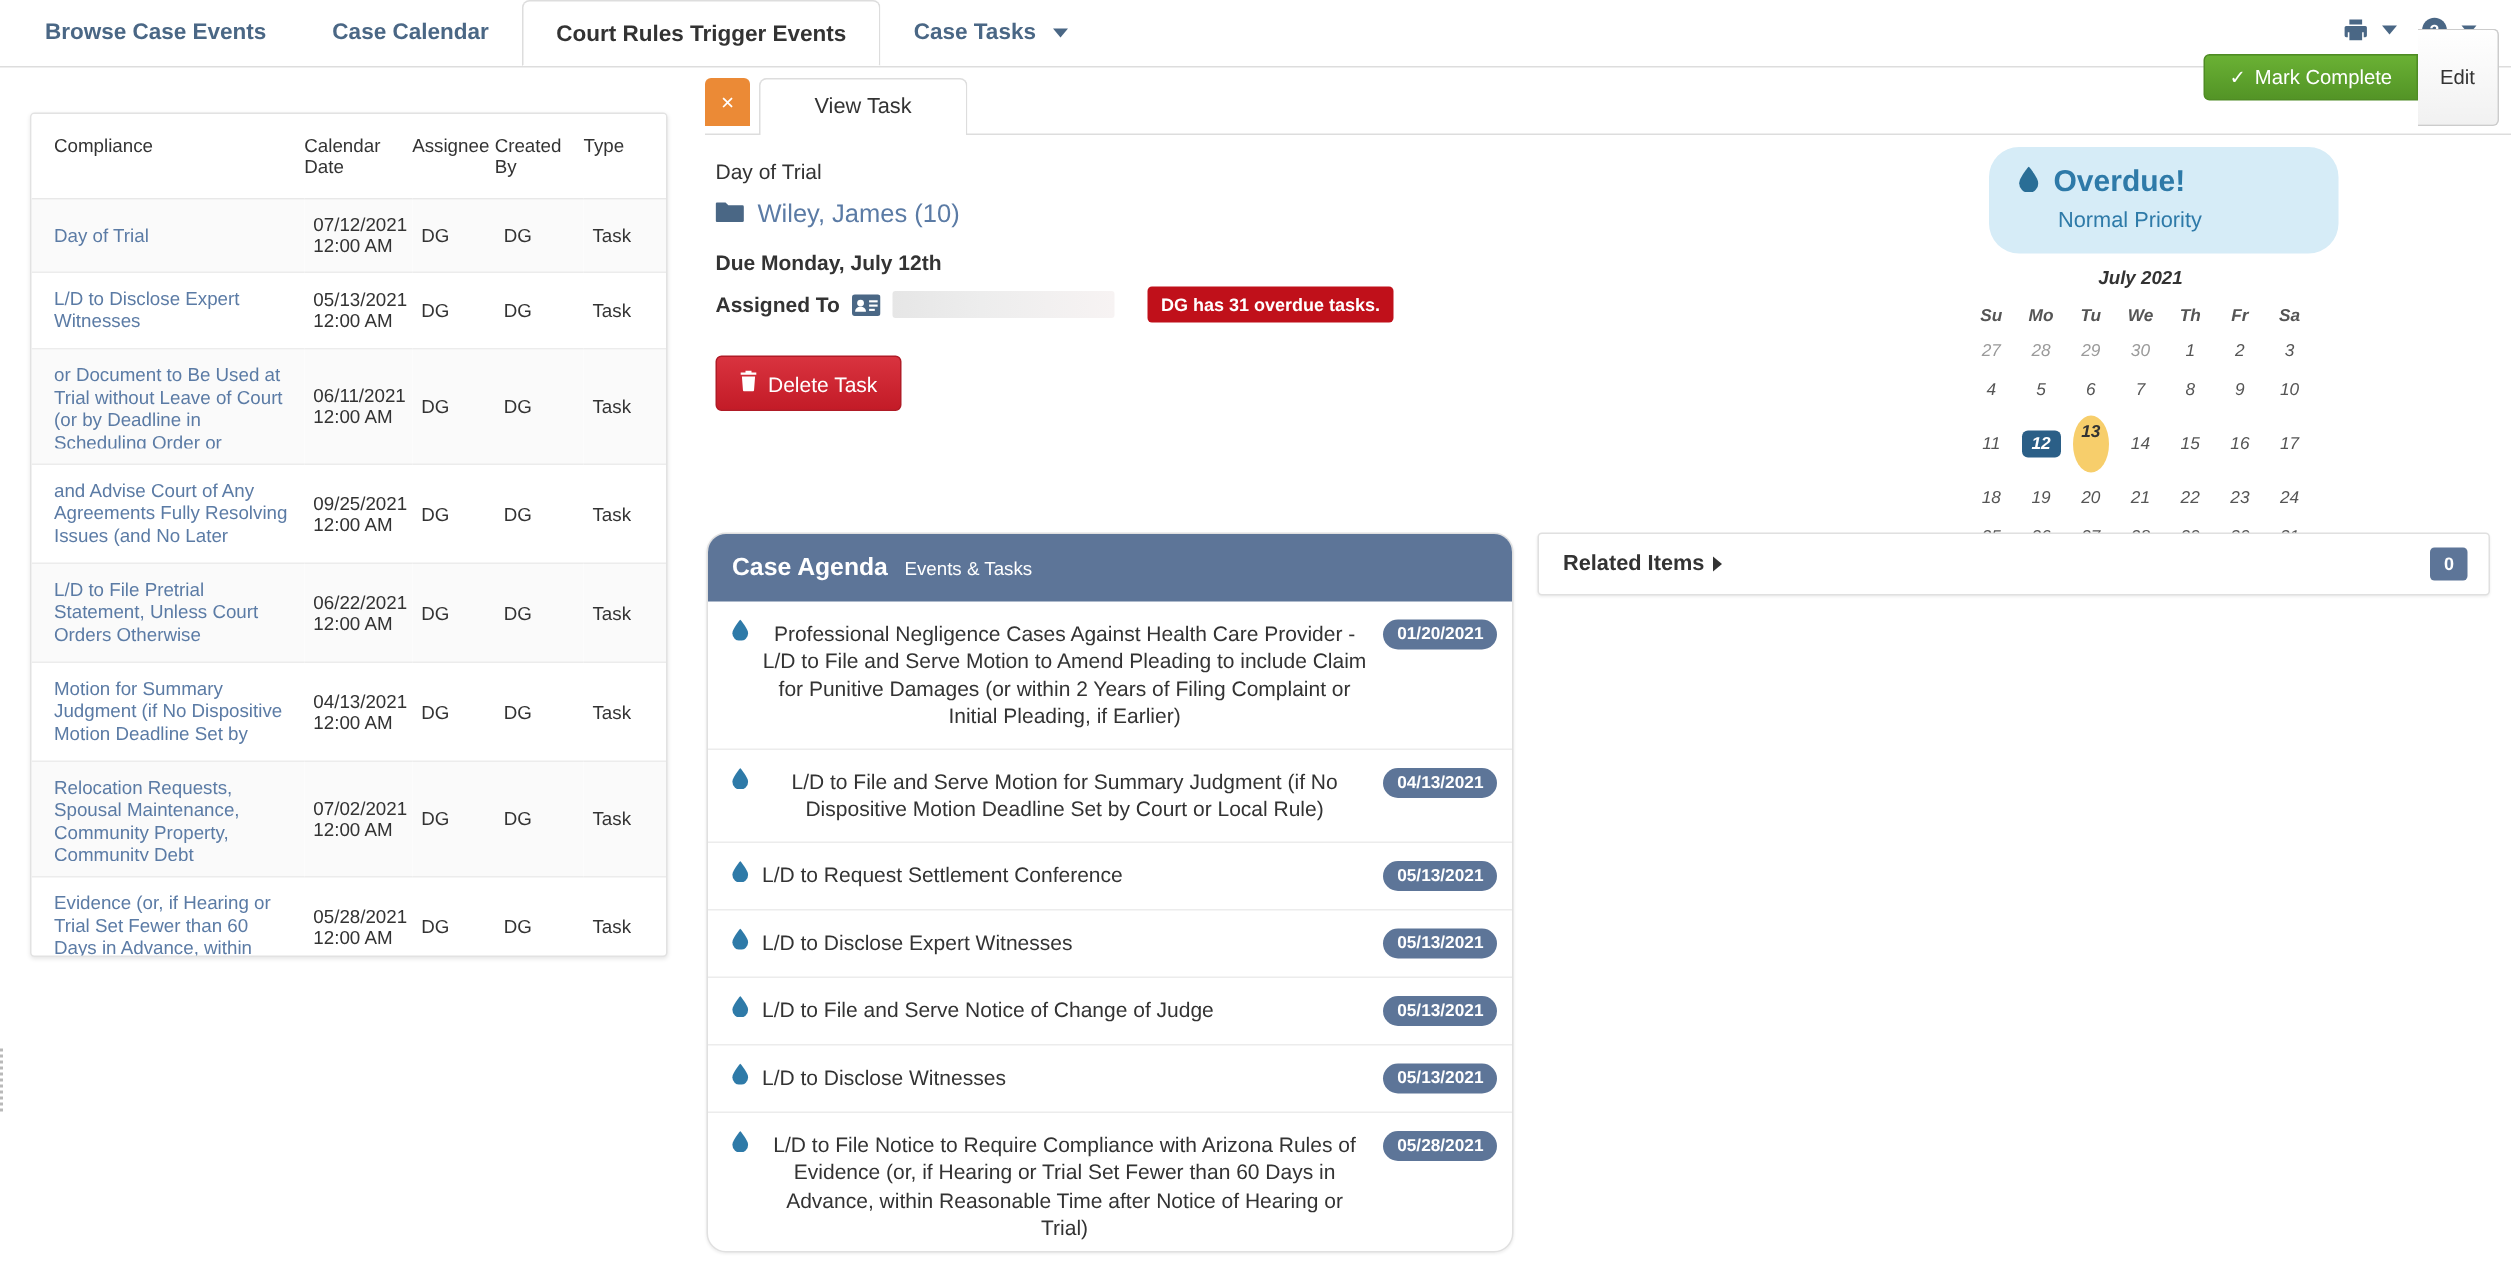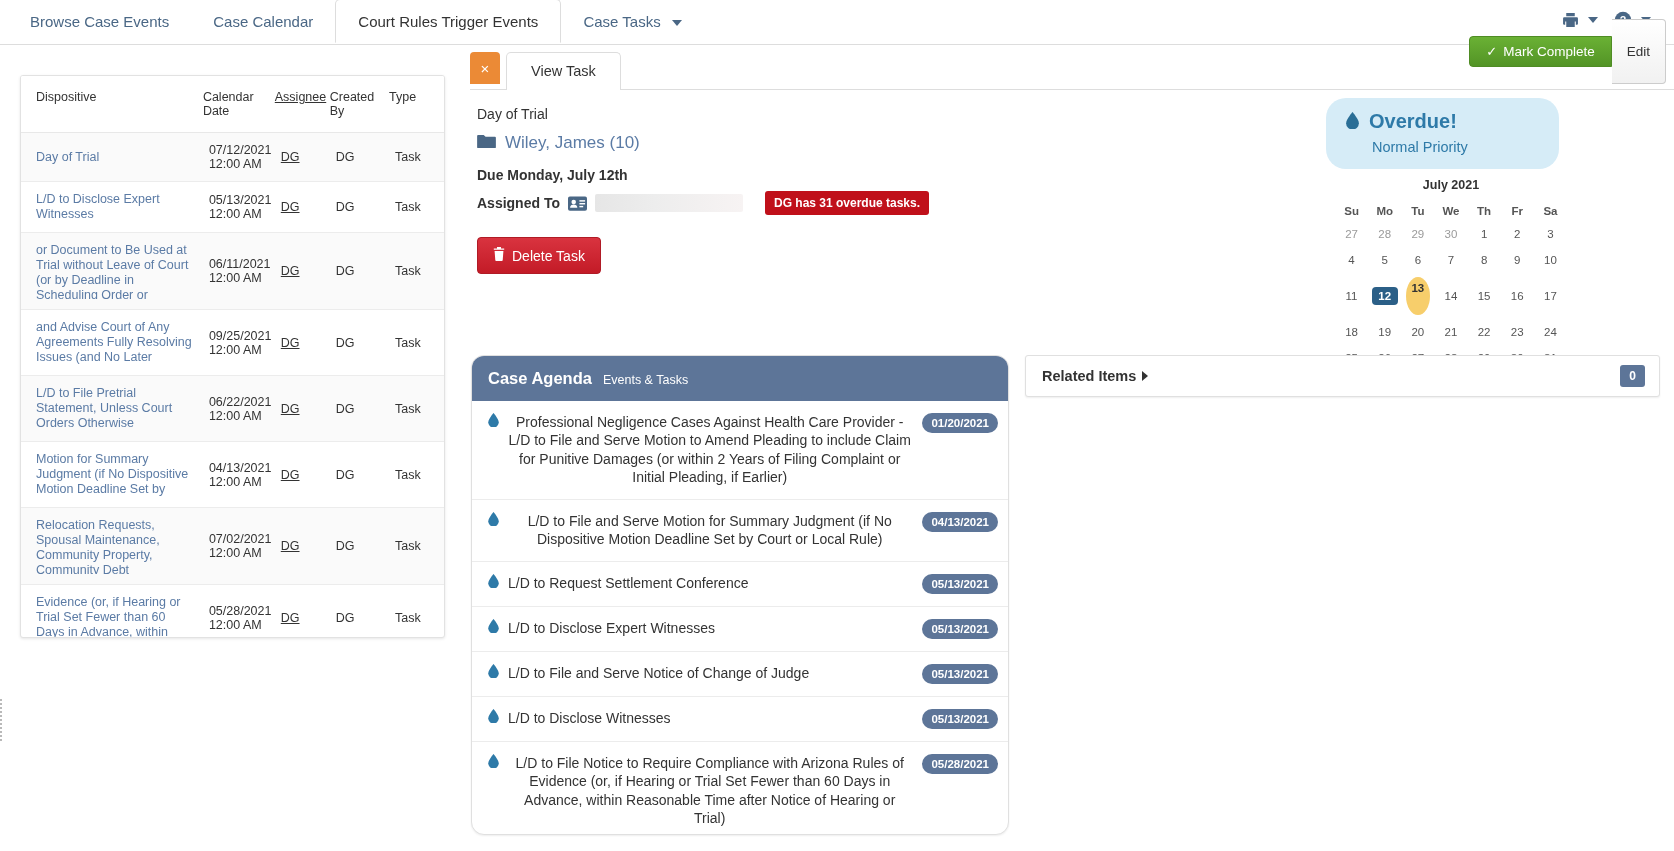--- a/index.html
+++ b/index.html
@@ -15,21 +15,21 @@
 
   
   .topnav {
     position: relative;
     height: 45px;
     border-bottom: 1px solid #ddd;
     background: #fff;
     display: flex;
     align-items: flex-end;
   }
-  .topnav-tabs { display: flex; align-items: flex-start; height: 45px; padding-left: 8px; }
+  .topnav-tabs { display: flex; align-items: center; height: 45px; padding-left: 8px; font-weight: bold; }
   .nav-tab {
     padding: 0 22px;
     height: 45px;
     line-height: 45px;
     font-size: 15px;
     color: #4a6785;
     cursor: pointer;
     white-space: nowrap;
     position: relative;
   }
@@ -116,21 +116,21 @@
     border-bottom: 1px solid #ececec;
     color: #333;
     overflow: hidden;
   }
   table.tasktable td:first-child { padding-left: 15px; }
   table.tasktable tr.odd td { background: #fafafa; }
   .desc-link { color: #5b7ba5; cursor: pointer; display: block; line-height: 1.2; }
   .desc-clip { max-height: 56px; overflow: hidden; }
   .coldesc  { width: 43%; }
   .coldate  { width: 17%; }
-  .colassn  { width: 13%; text-decoration: underline; }
+  .colassn  { width: 13%; }
   .colcreat { width: 14%; }
   .coltype  { width: 13%; }
 
   
   .left-marker {
     position: absolute;
     left: 0; top: 654px;
     width: 8px; height: 42px;
     border-left: 2px dotted #b9b9b9;
   }
@@ -158,21 +158,21 @@
     font-size: 15px;
     cursor: pointer;
     margin-left: 9px;
     margin-bottom: 6px;
   }
   .view-tab {
     border: 1px solid #ddd;
     border-bottom: none;
     background: #fff;
     border-radius: 5px 5px 0 0;
-    padding: 0 24px;
+    padding: 0 36px;
     height: 38px;
     line-height: 37px;
     font-size: 14.5px;
     color: #333;
     margin-left: 6px;
     z-index: 3;
     position: relative;
     cursor: pointer;
   }
   .tabstrip-line {
@@ -259,22 +259,23 @@
     border-radius: 20px;
   }
   .status-row { display: flex; align-items: center; gap: 10px; }
   .drop-ico { color: #2a6e96; font-size: 15px; }
   .overdue-title { color: #2e7aa8; font-size: 20px; font-weight: bold; }
   .priority-text { color: #2e7aa8; font-size: 14.5px; margin: 6px 0 0 26px; }
 
   
   .calendar {
     position: absolute;
-    left: 880px; top: 133px;
+    left: 856px; top: 133px;
     width: 232px;
+    font-style: italic;
   }
   .cal-title {
     text-align: center;
     font-weight: bold;
     font-size: 12.5px;
     color: #333;
     margin-bottom: 9px;
   }
   table.calgrid { width: 100%; border-collapse: collapse; }
   table.calgrid th {
@@ -430,21 +431,21 @@
   </div>
 </div>
 
 <div class="main">
 
   <div class="left-pane">
     <div class="list-card">
       <table class="tasktable">
         <thead>
           <tr>
-            <th class="coldesc">Dispositive</th>
+            <th class="coldesc">Compliance</th>
             <th class="coldate">Calendar Date</th>
             <th class="colassn">Assignee</th>
             <th class="colcreat">Created By</th>
             <th class="coltype">Type</th>
           </tr>
         </thead>
         <tbody id="tasktable-body">
             <tr class="odd">
               <td class="coldesc">
                 <span class="desc-link desc-clip">Day of Trial</span>

